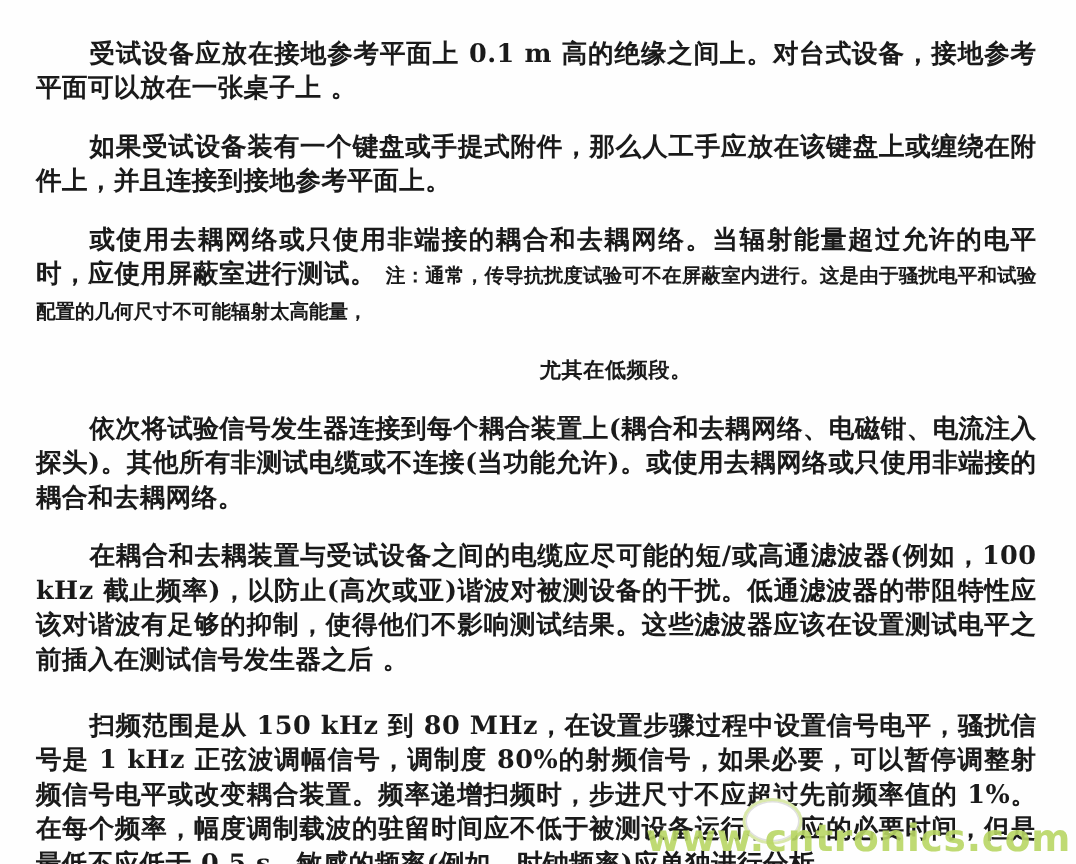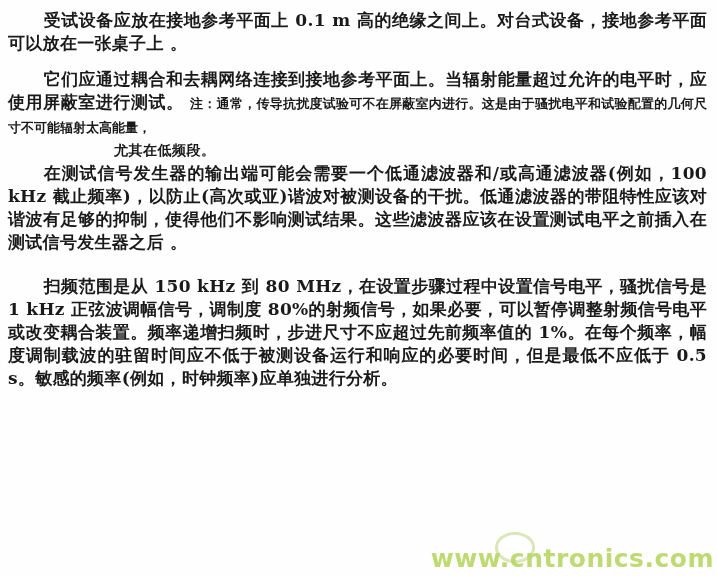--- a/index.html
+++ b/index.html
@@ -19,32 +19,33 @@
     padding: 9px 10px 0 8px;
     box-sizing: border-box;
     font-family: "DejaVu Serif", "Liberation Serif", serif;
     font-weight: 600;
     font-size: 17px;
     line-height: 23px;
     color: #1a1a1a;
     letter-spacing: 0.3px;
   }
   .para {
-    margin: 0;
+    margin: 16px;
     text-indent: 2.1em;
     text-align: justify;
   }
   .note {
     font-size: 13px;
     letter-spacing: 0;
   }
   .note-tail {
     margin-left: 106px;
     font-size: 14px;
     letter-spacing: 0.5px;
+    text-align: center;
   }
   .sec-gap-small {
     margin-top: 13px;
   }
   .sec-gap-large {
     margin-top: 21px;
   }
   .logo-blob {
     position: absolute;
     left: 495px;
@@ -68,29 +69,31 @@
     opacity: 0.9;
   }
 </style>
 </head>
 <body>
 
 <div class="page">
 
   <div>
     <p class="para">受试设备应放在接地参考平面上 0.1 m 高的绝缘之间上。对台式设备，接地参考平面可以放在一张桌子上 。</p>
+    <p class="para">如果受试设备装有一个键盘或手提式附件，那么人工手应放在该键盘上或缠绕在附件上，并且连接到接地参考平面上。</p>
   </div>
 
   <div class="sec-gap-small">
     <p class="para">
-      <span>它们应通过耦合和去耦网络连接到接地参考平面上。当辐射能量超过允许的电平时，应使用屏蔽室进行测试。</span>
+      <span>或使用去耦网络或只使用非端接的耦合和去耦网络。当辐射能量超过允许的电平时，应使用屏蔽室进行测试。</span>
       <span class="note">注：通常，传导抗扰度试验可不在屏蔽室内进行。这是由于骚扰电平和试验配置的几何尺寸不可能辐射太高能量，</span>
     </p>
     <div class="note-tail">尤其在低频段。</div>
-    <p class="para">在测试信号发生器的输出端可能会需要一个低通滤波器和/或高通滤波器(例如，100 kHz 截止频率)，以防止(高次或亚)谐波对被测设备的干扰。低通滤波器的带阻特性应该对谐波有足够的抑制，使得他们不影响测试结果。这些滤波器应该在设置测试电平之前插入在测试信号发生器之后 。</p>
+    <p class="para">依次将试验信号发生器连接到每个耦合装置上(耦合和去耦网络、电磁钳、电流注入探头)。其他所有非测试电缆或不连接(当功能允许)。或使用去耦网络或只使用非端接的耦合和去耦网络。</p>
+    <p class="para">在耦合和去耦装置与受试设备之间的电缆应尽可能的短/或高通滤波器(例如，100 kHz 截止频率)，以防止(高次或亚)谐波对被测设备的干扰。低通滤波器的带阻特性应该对谐波有足够的抑制，使得他们不影响测试结果。这些滤波器应该在设置测试电平之前插入在测试信号发生器之后 。</p>
   </div>
 
   <div class="sec-gap-large">
     <p class="para">扫频范围是从 150 kHz 到 80 MHz，在设置步骤过程中设置信号电平，骚扰信号是 1 kHz 正弦波调幅信号，调制度 80%的射频信号，如果必要，可以暂停调整射频信号电平或改变耦合装置。频率递增扫频时，步进尺寸不应超过先前频率值的 1%。在每个频率，幅度调制载波的驻留时间应不低于被测设备运行和响应的必要时间，但是最低不应低于 0.5 s。敏感的频率(例如，时钟频率)应单独进行分析。</p>
   </div>
 
 </div>
 
 <div class="logo-blob"></div>
 <div class="watermark">www.cntronics.com</div>

